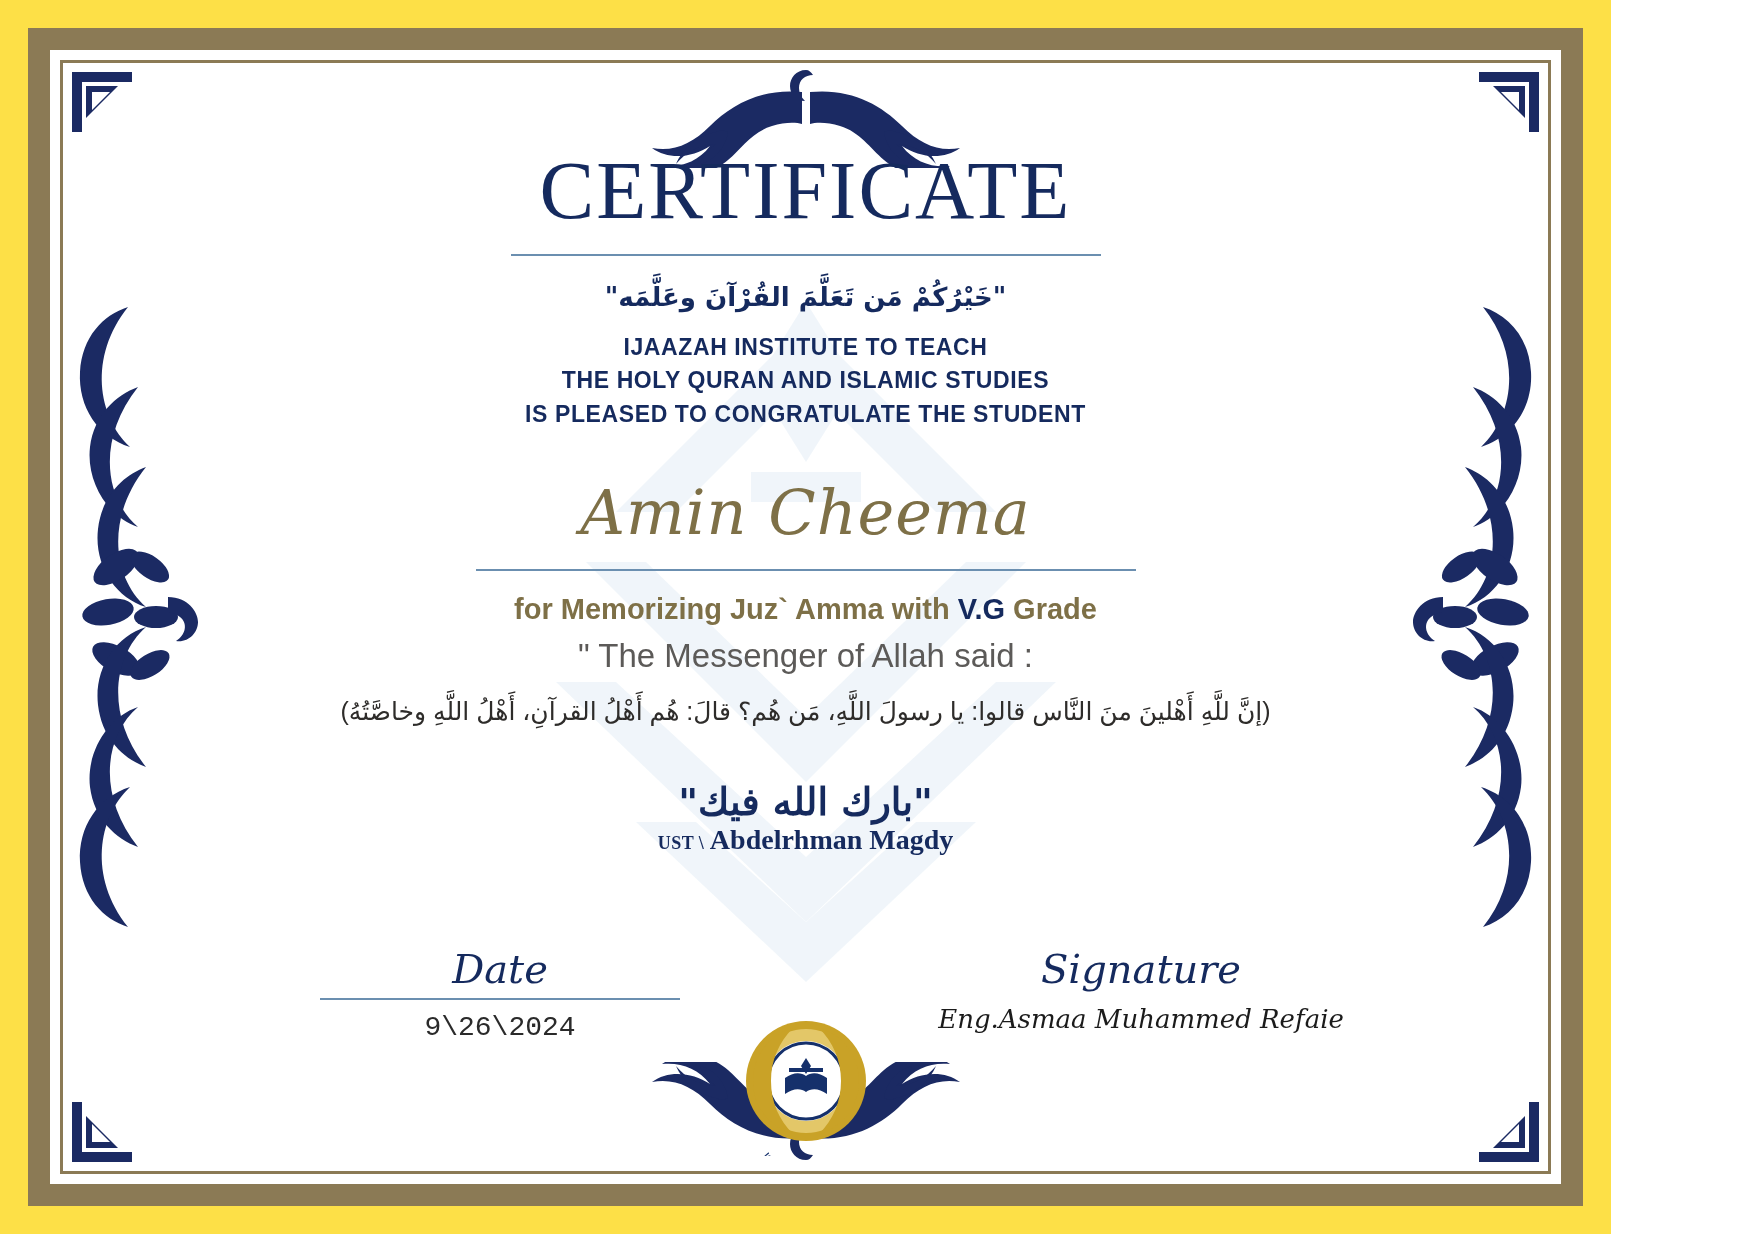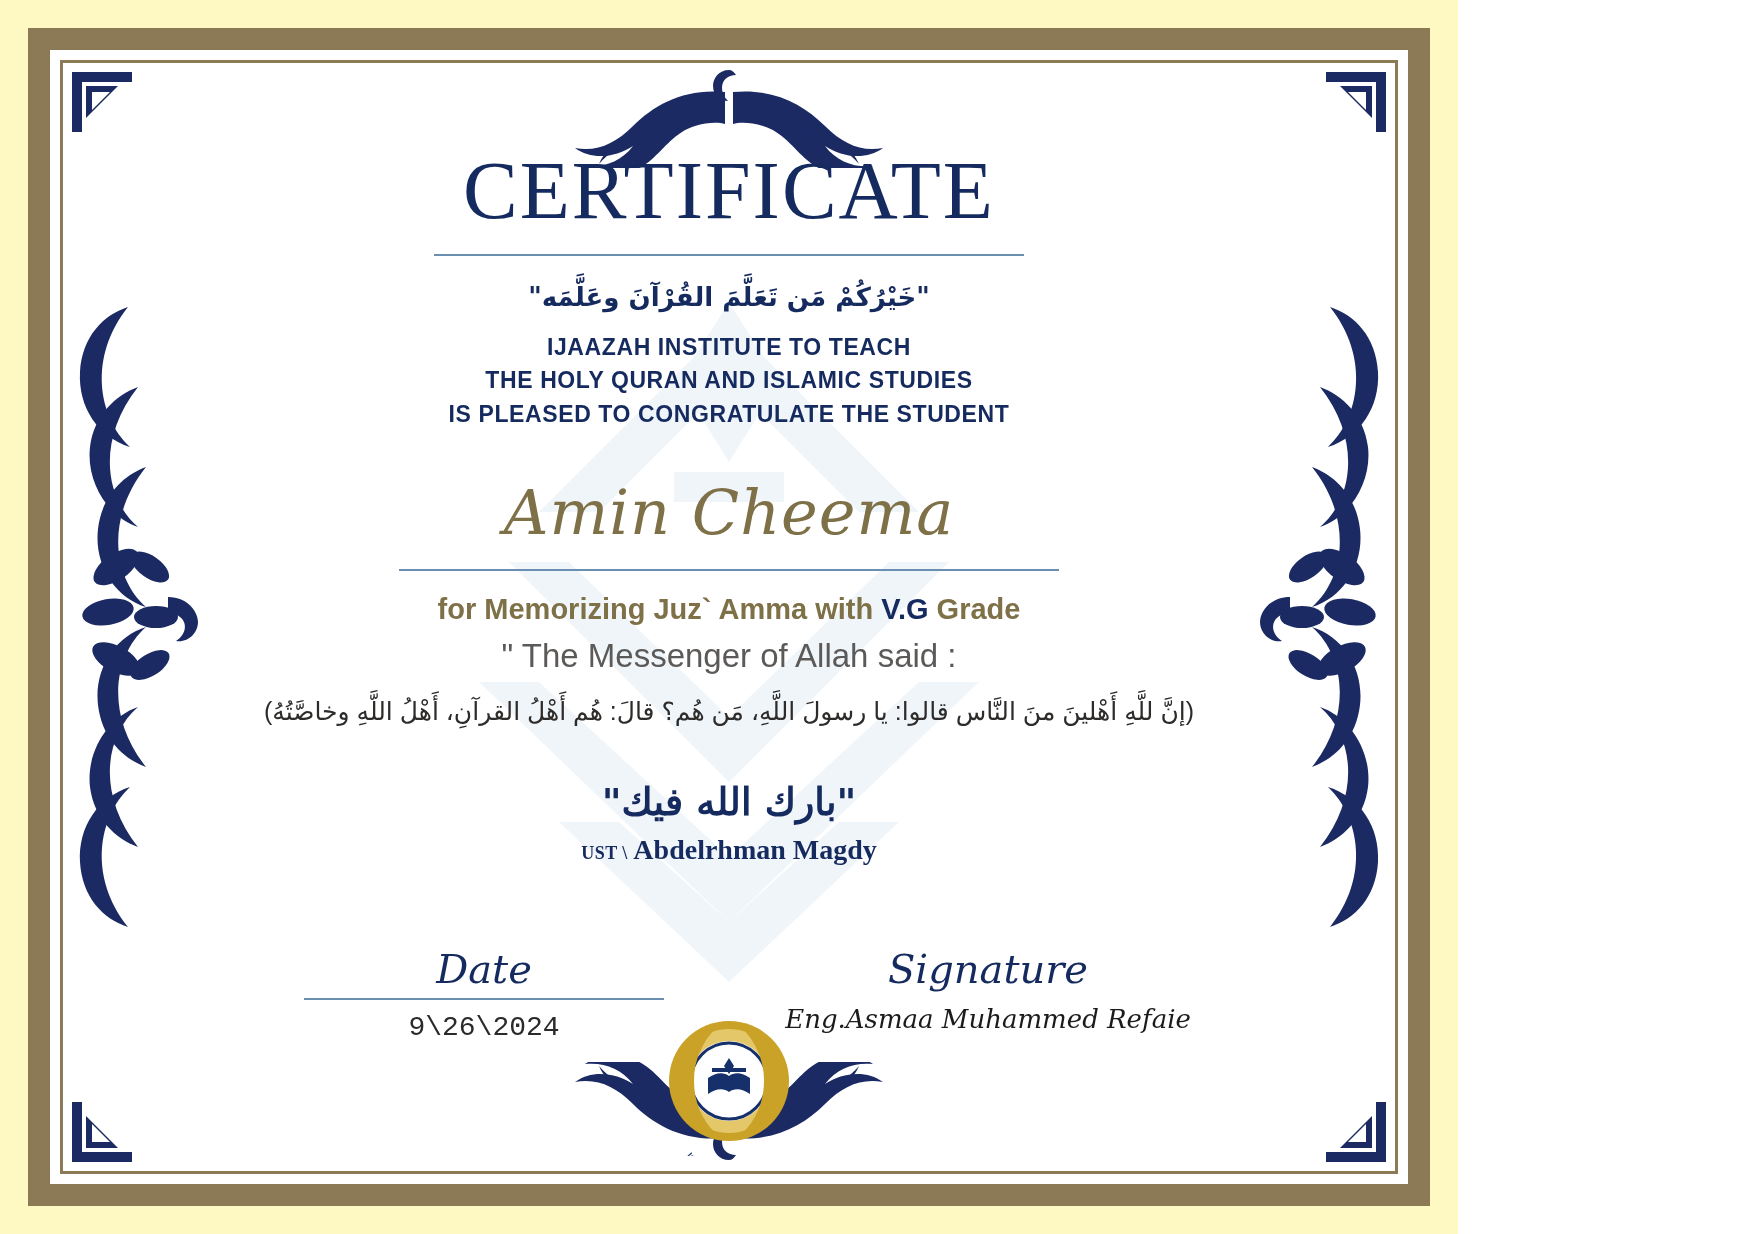--- a/index.html
+++ b/index.html
@@ -10,23 +10,23 @@
   body {
     width: 1745px;
     height: 1234px;
     font-family: "Liberation Sans", sans-serif;
     overflow: hidden;
   }
 
   
   .certificate {
     position: relative;
-    width: 1458px;
+    width: 1611px;
     height: 1234px;
-    background: #fef9c3;
+    background: #fde047;
     box-sizing: border-box;
   }
 
   .border-outer {
     position: absolute;
     left: 28px;
     top: 28px;
     right: 28px;
     bottom: 28px;
     border: 22px solid #8b7a55;
@@ -210,35 +210,34 @@
   .barakallah {
     margin-top: 48px;
     font-size: 38px;
     color: #152a5e;
     direction: rtl;
     font-family: "DejaVu Serif", serif;
     font-weight: bold;
   }
 
   .teacher {
-    margin-top: 10px;
     font-size: 28px;
     color: #152a5e;
     font-weight: bold;
     font-family: "Liberation Serif", serif;
   }
   .teacher .ust {
     font-size: 18px;
     letter-spacing: 0.5px;
   }
 
   
   .footer {
     position: absolute;
-    left: 144px;
+    left: 160px;
     right: 160px;
     bottom: 118px;
     height: 170px;
   }
   .footer-col {
     position: absolute;
     text-align: center;
     width: 420px;
   }
   .footer-col.date { left: 130px; top: 0; }

